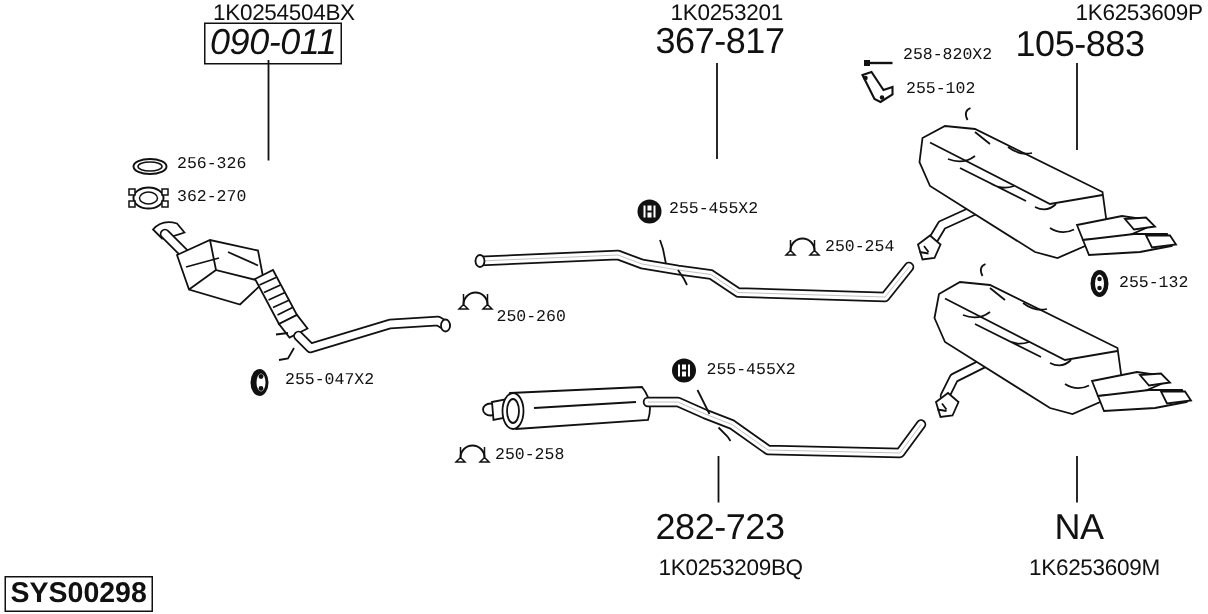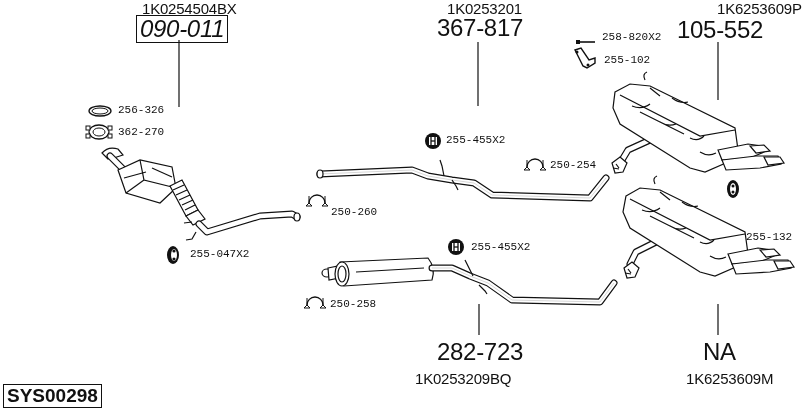--- a/index.html
+++ b/index.html
@@ -182,33 +182,33 @@
   </g>
 </svg>
 
 <div class="abs oem" style="left:142px; top:0px;">1K0254504BX</div>
 <div class="abs pn pn-boxed" style="left:136px; top:15px;">090-011</div>
 
 <div class="abs oem" style="left:447px; top:0px;">1K0253201</div>
 <div class="abs pn" style="left:437px; top:14px;">367-817</div>
 
 <div class="abs oem" style="left:700px; top:0px;margin-left:17px;">1K6253609P</div>
-<div class="abs pn" style="left:677px; top:16px;">105-552</div>
+<div class="abs pn" style="left:677px; top:16px;">105-883</div>
 
 <div class="abs pn" style="left:437px; top:338px;">282-723</div>
-<div class="abs oem" style="left:415px; top:370px;">1K0253209BQ</div>
+<div class="abs oem" style="left:439px; top:370px;">1K0253209BQ</div>
 
 <div class="abs pn" style="left:703px; top:338px;">NA</div>
 <div class="abs oem" style="left:686px; top:370px;">1K6253609M</div>
 
 <div class="abs acc" style="left:118px; top:104px;">256-326</div>
 <div class="abs acc" style="left:118px; top:126px;">362-270</div>
 <div class="abs acc" style="left:190px; top:248px;">255-047X2</div>
 <div class="abs acc" style="left:331px; top:206px;">250-260</div>
 <div class="abs acc" style="left:446px; top:134px;">255-455X2</div>
 <div class="abs acc" style="left:550px; top:159px;text-align:center;">250-254</div>
 <div class="abs acc" style="left:602px; top:31px;">258-820X2</div>
 <div class="abs acc" style="left:604px; top:54px;">255-102</div>
-<div class="abs acc" style="left:746px; top:183px;margin-top:48px;">255-132</div>
+<div class="abs acc" style="left:746px; top:183px;">255-132</div>
 <div class="abs acc" style="left:471px; top:241px;">255-455X2</div>
 <div class="abs acc" style="left:330px; top:298px;">250-258</div>
 
 <div class="abs sys" style="left:3px; top:384px;font-weight:bold;">SYS00298</div>
 
 </body></html>

